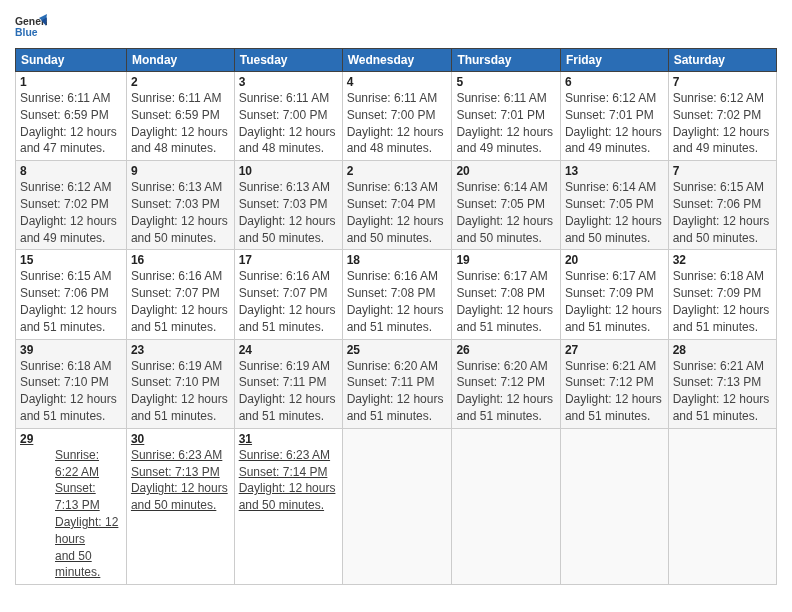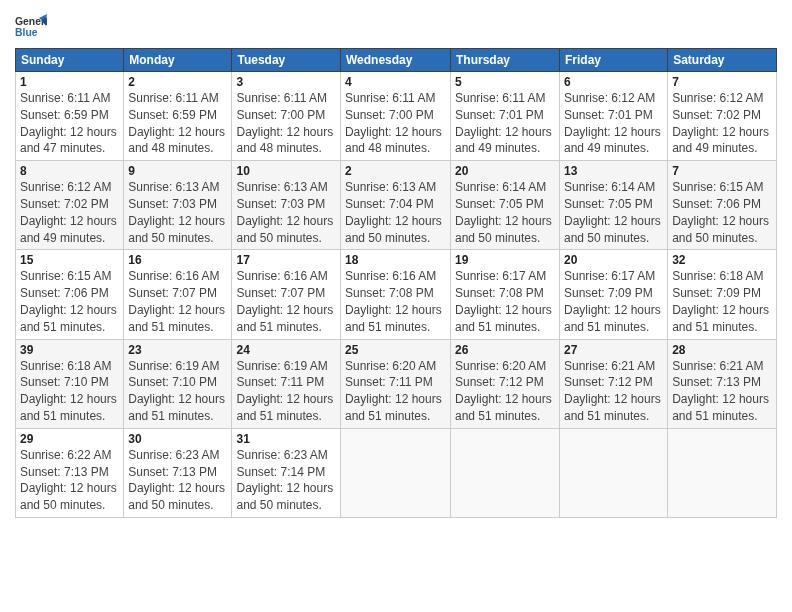--- a/index.html
+++ b/index.html
@@ -80,20 +80,21 @@
     .day-info {
       font-size: 12px;
       color: #444;
       line-height: 1.4;
     }
     .empty-cell {
       background: #f9f9f9 !important;
     }
     .last-row td {
       height: 70px;
+      text-decoration: underline;
     }
   </style>
 </head>
 <body>
 
 <div class="page">
   <div class="header">
     <div class="logo">
       <svg class="logo-icon" viewBox="0 0 40 35">
         <text x="0" y="14" font-size="13" font-weight="bold" fill="#333" font-family="Arial">General</text>
@@ -321,21 +322,21 @@
             <span class="day-num">28</span>
             <div class="day-info" style="white-space: pre-line;">Sunrise: 6:21 AM
 Sunset: 7:13 PM
 Daylight: 12 hours
 and 51 minutes.</div>
           </td>
         </tr>
         <tr class="last-row">
           <td>
             <span class="day-num">29</span>
-            <div class="day-info" style="white-space: pre-line;">Sunrise: 6:22 AM
+            <div class="day-info" style="white-space: pre-line; margin-left: 35px;">Sunrise: 6:22 AM
 Sunset: 7:13 PM
 Daylight: 12 hours
 and 50 minutes.</div>
           </td>
           <td>
             <span class="day-num">30</span>
             <div class="day-info" style="white-space: pre-line;">Sunrise: 6:23 AM
 Sunset: 7:13 PM
 Daylight: 12 hours
 and 50 minutes.</div>

